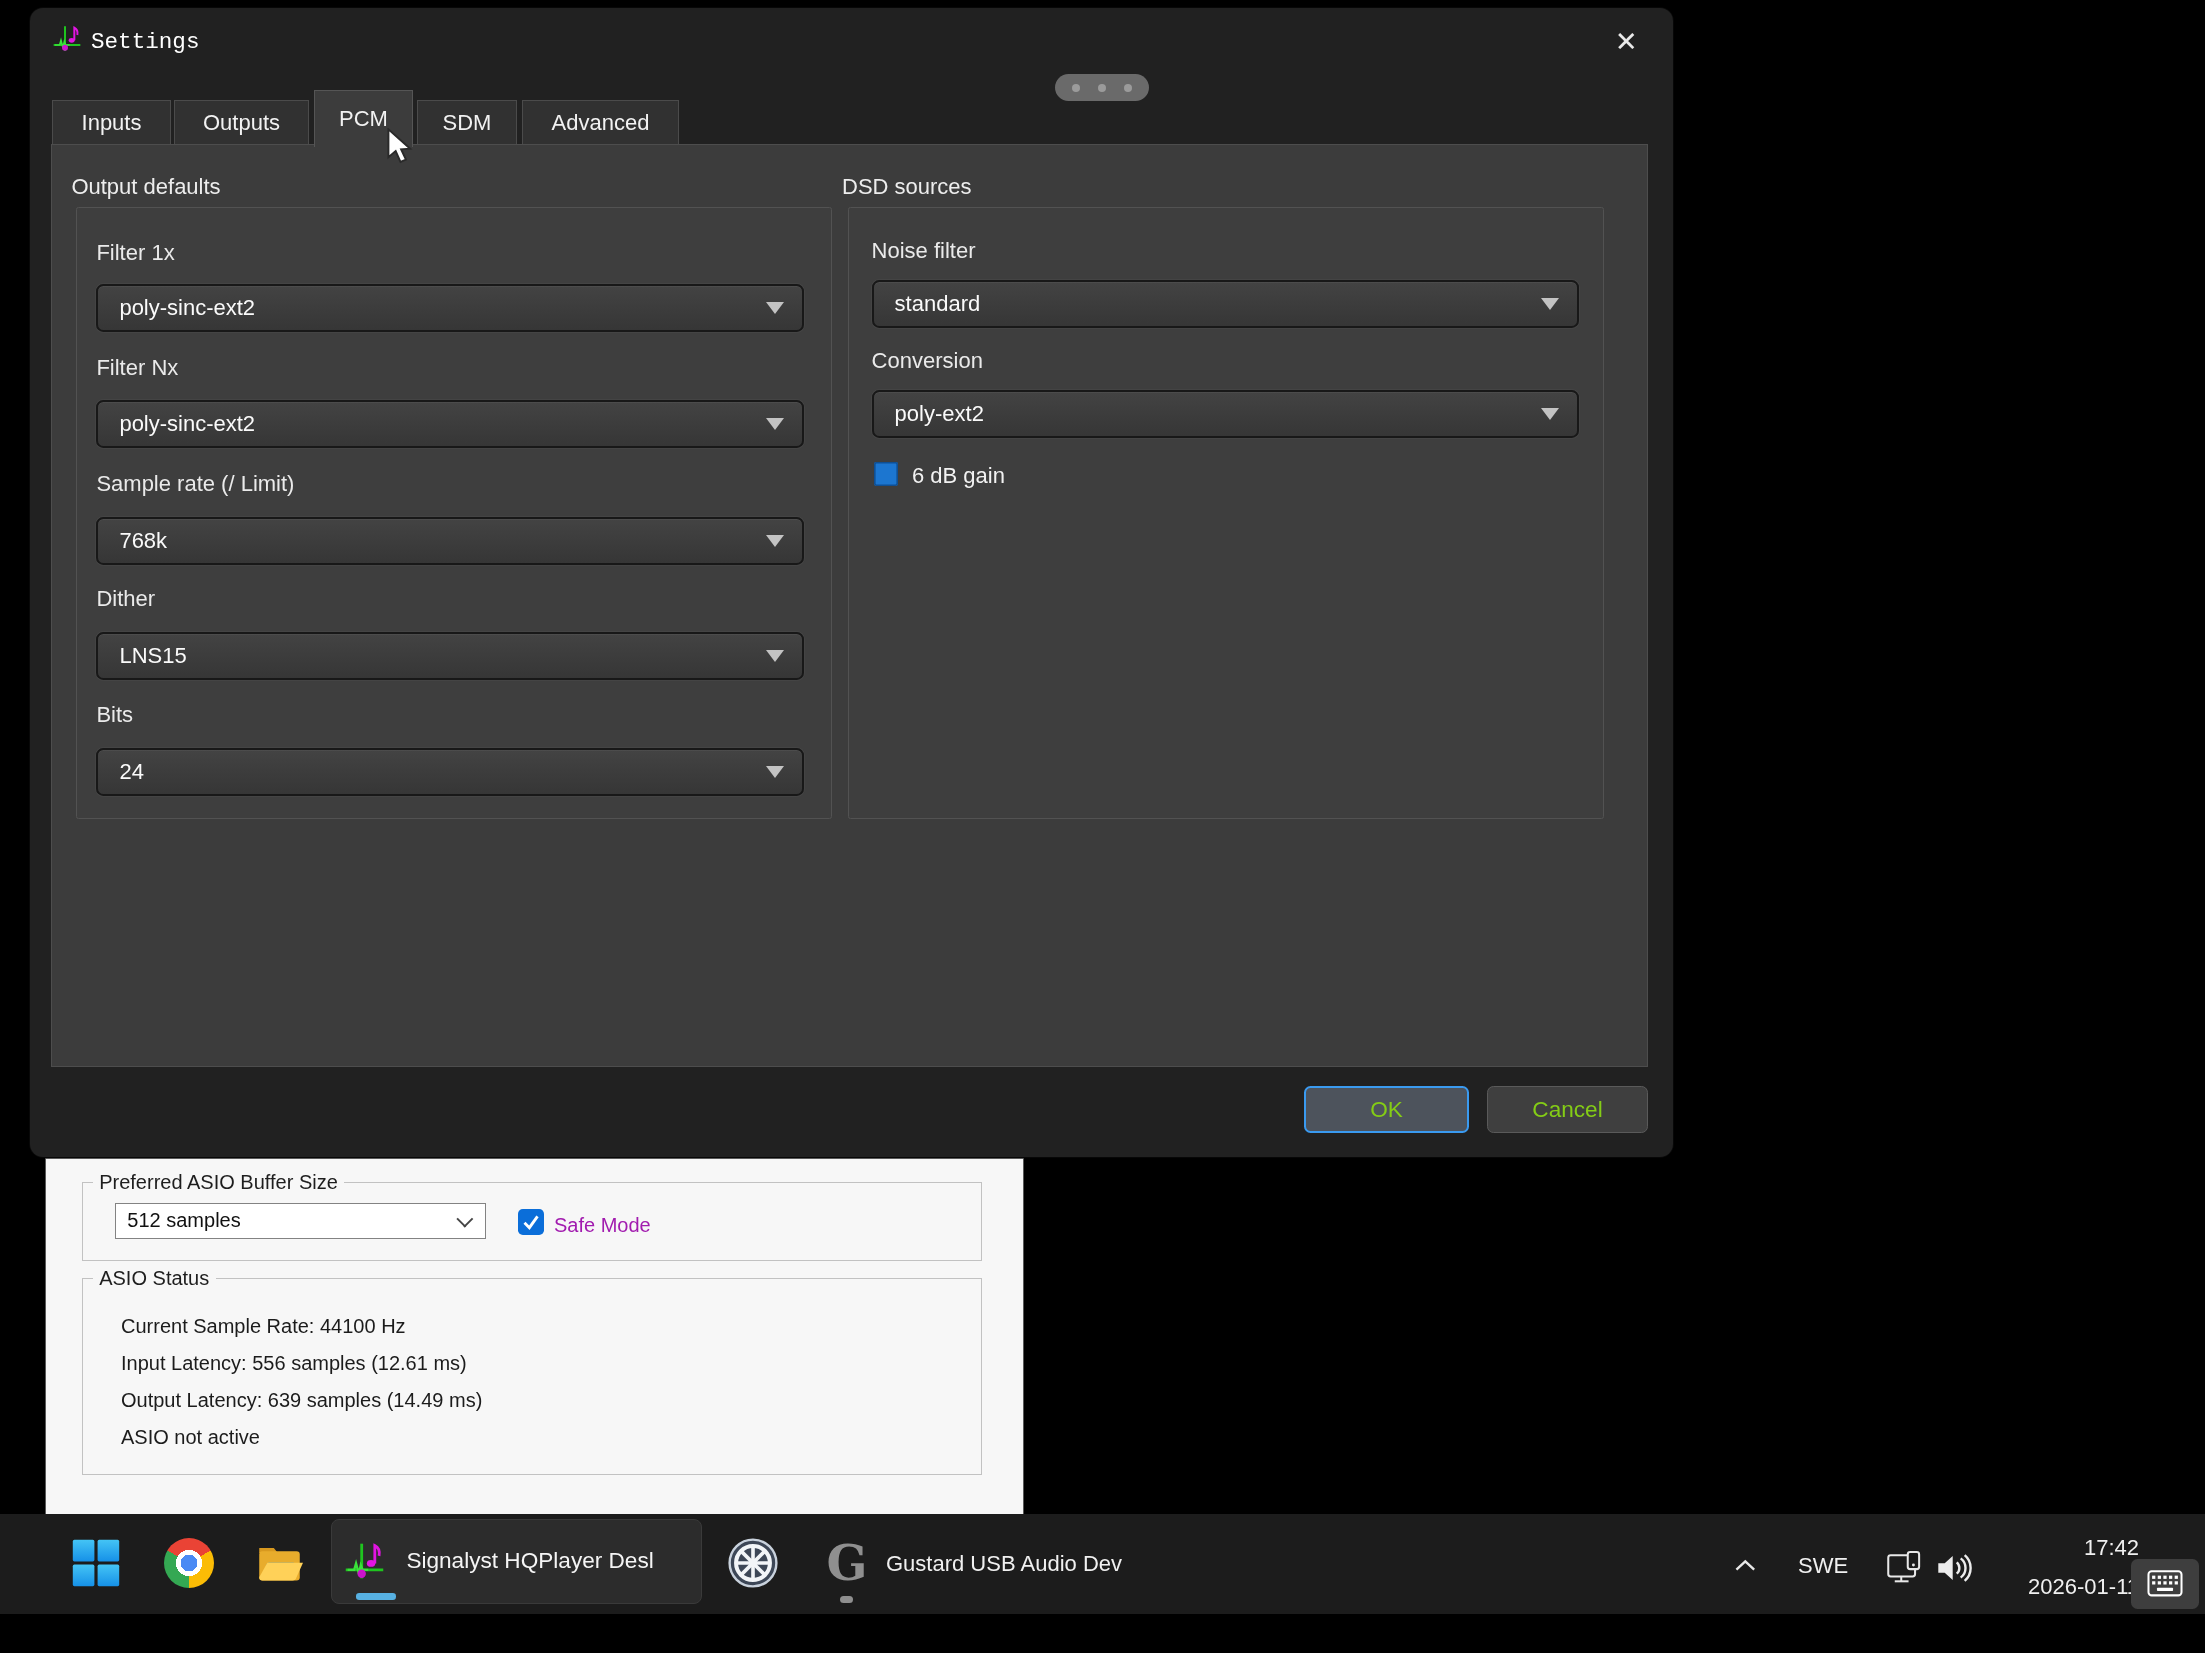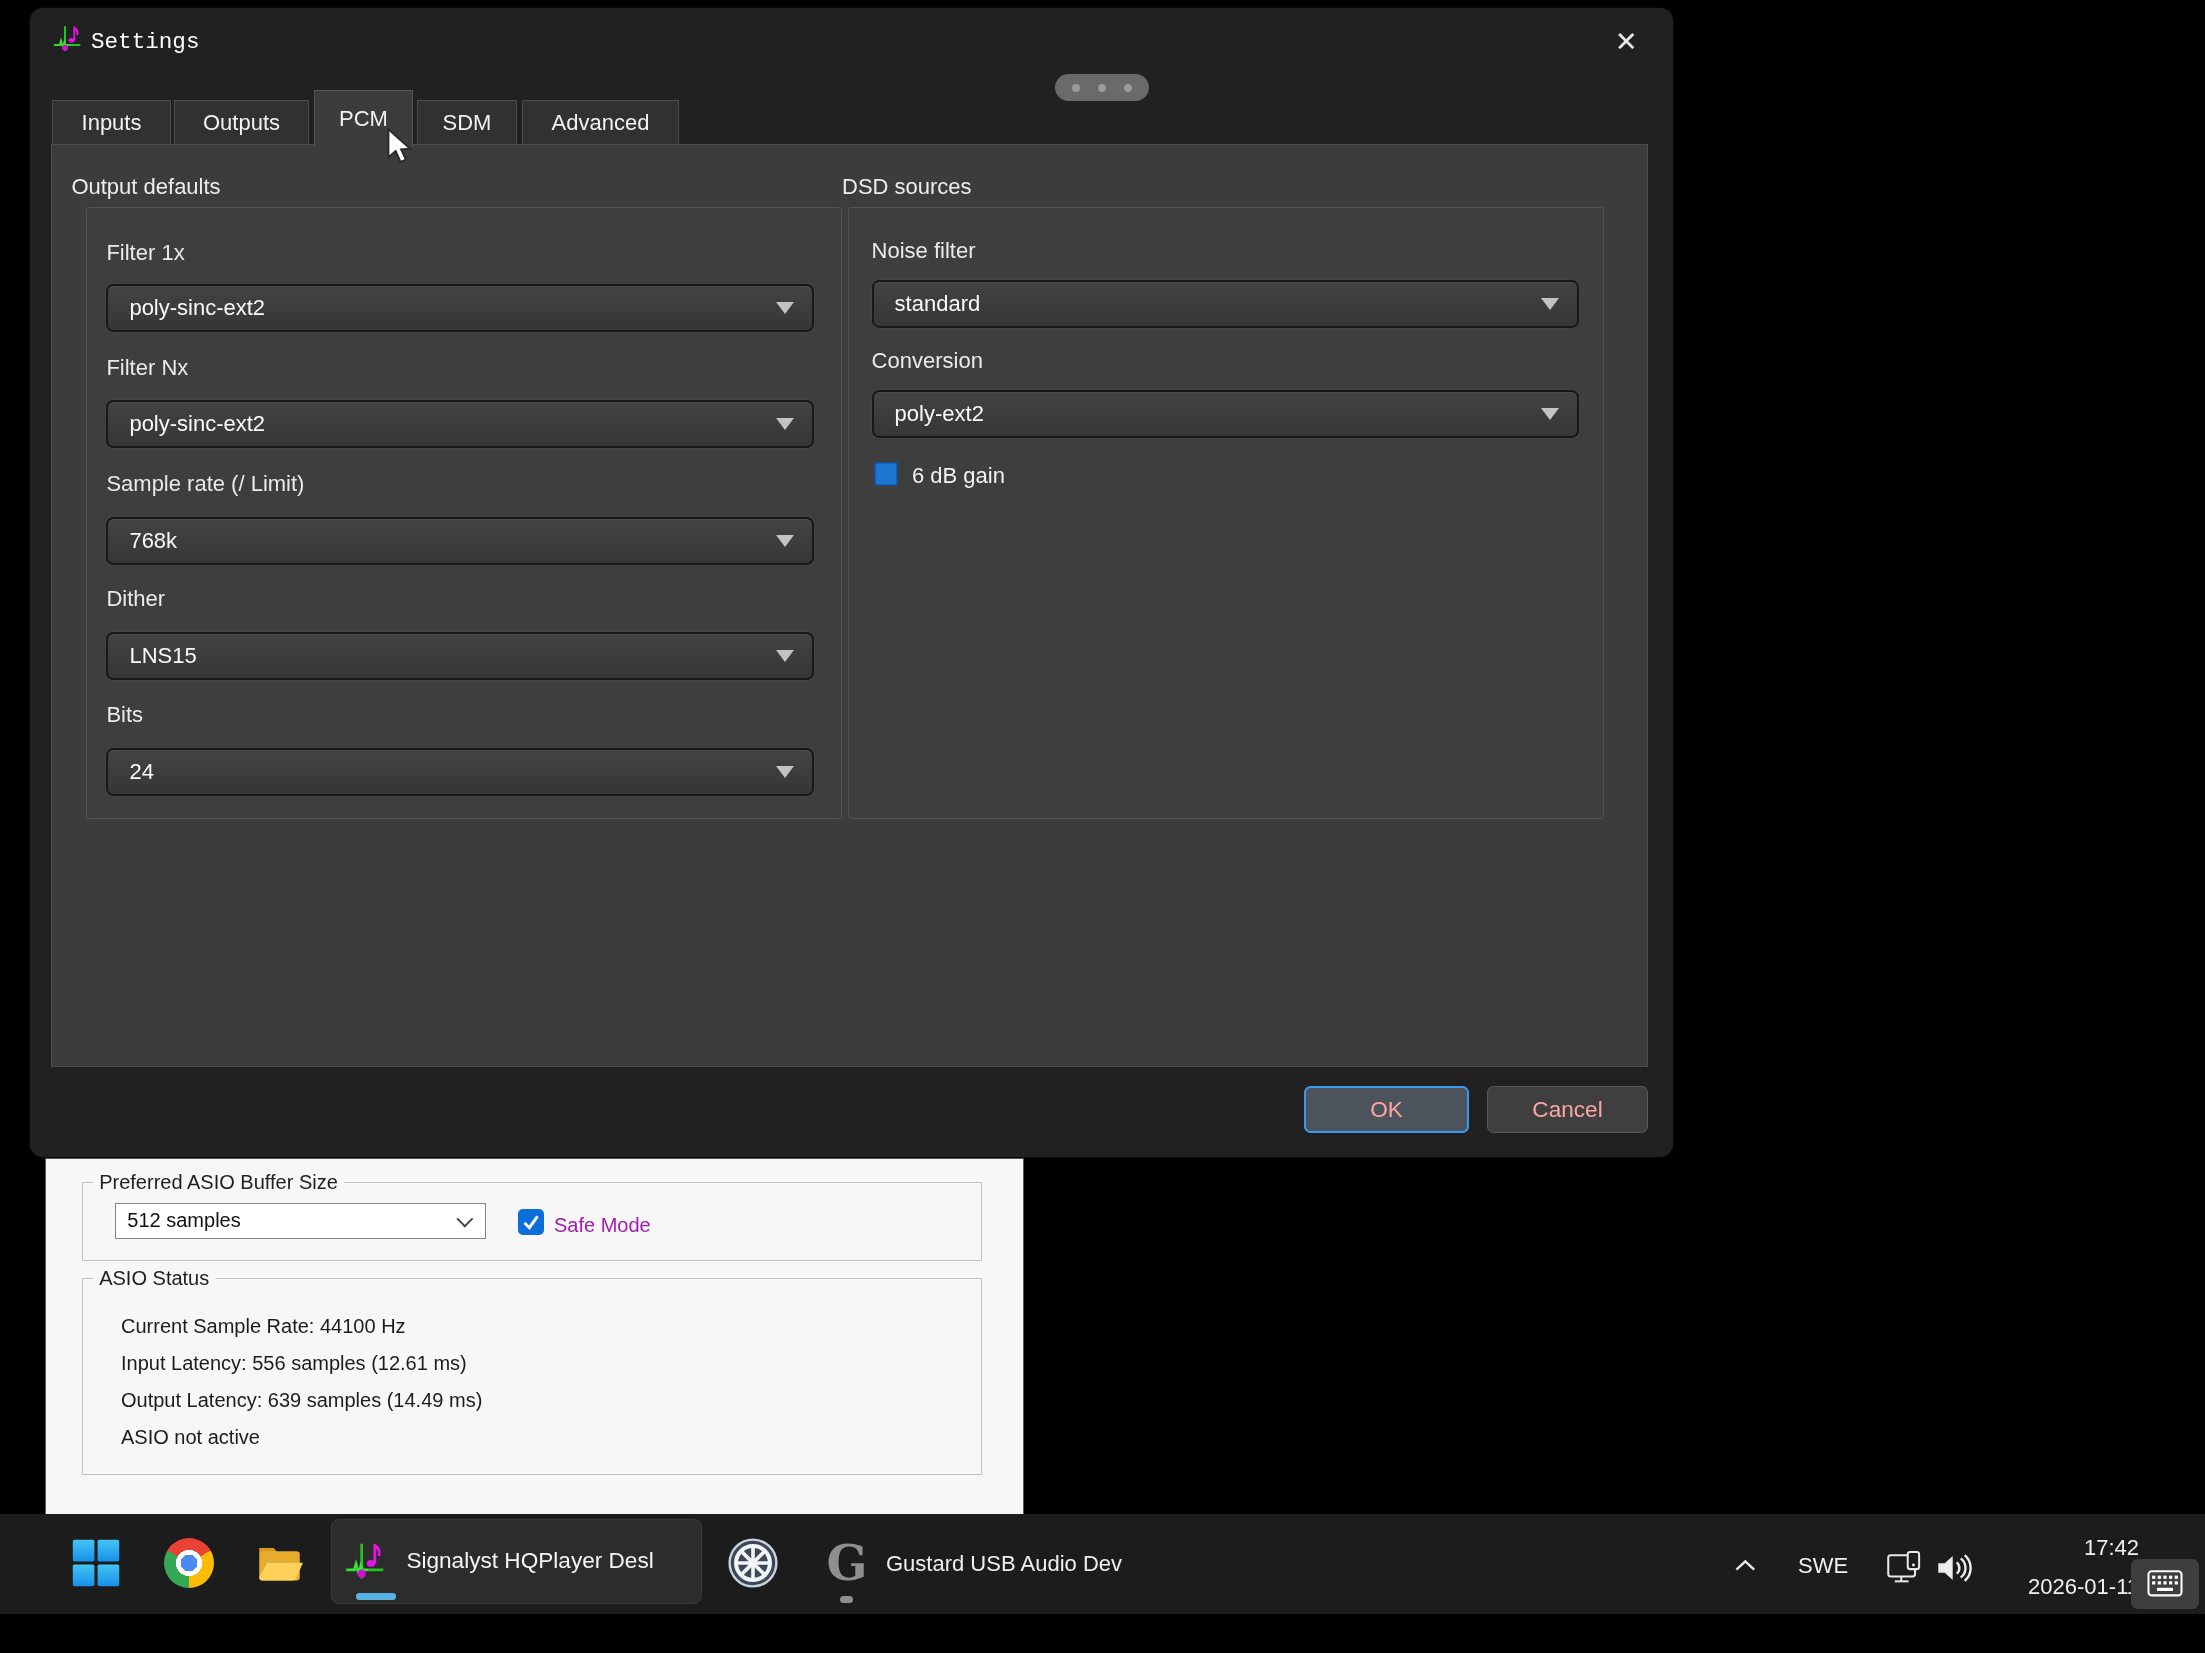--- a/index.html
+++ b/index.html
@@ -42,21 +42,21 @@
     box-shadow:inset 0 0.8px 0 rgba(255,255,255,.07), 0 0 0 0.8px #474747;
     display:flex;align-items:center;padding:0 21px;font-size:22px;color:#fafafa;}
   .dd-arrow{position:absolute;right:18px;top:50%;margin-top:-5.7px;width:0;height:0;
     border-left:9.7px solid transparent;border-right:9.7px solid transparent;border-top:12px solid #c3c3c3;}
 
   .cb-dark{position:absolute;width:24px;height:24px;border-radius:2.4px;
     background:var(--check_blue);box-shadow:inset 0 0 0 1.6px #0f4f93;}
   .cb-dark-label{position:absolute;font-size:22px;color:#f2f2f2;}
 
   .btn{position:absolute;height:47px;box-sizing:border-box;border-radius:6.5px;
-    display:flex;align-items:center;justify-content:center;font-size:22.6px;color:#fca5a5;}
+    display:flex;align-items:center;justify-content:center;font-size:22.6px;color:#84cc16;}
   .btn-ok{background:#4d535c;border:2.4px solid var(--accent_blue);}
   .btn-cancel{background:#3f3f3f;border:0.8px solid #5a5a5a;}
 
   
   .dlg-light{position:absolute;left:46px;top:1159px;width:977px;height:355px;
     background:var(--light_bg);color:#000;box-shadow:0 0 0 0.8px #6f6f6f;}
   .grp-light{position:absolute;border:0.8px solid #c2c2c2;}
   .grp-light .cap{position:absolute;top:-12px;left:9.7px;background:var(--light_bg);
     padding:0 6.5px;font-size:20px;color:#1e1e1e;white-space:nowrap;}
   .combo-light{position:absolute;box-sizing:border-box;background:#fff;border:0.8px solid #838383;
@@ -101,21 +101,21 @@
 
   <div class="tab" style="left:22px;width:119px">Inputs</div>
   <div class="tab" style="left:144px;width:135px">Outputs</div>
   <div class="tab active" style="left:284px;width:99px">PCM</div>
   <div class="tab" style="left:387px;width:100px">SDM</div>
   <div class="tab" style="left:492px;width:157px">Advanced</div>
 
   <div class="pane">
 
     <div class="grp-caption" style="left:19.4px;top:29px">Output defaults</div>
-    <div class="grp-dark" style="left:34px;top:62px;width:754px;height:610px">
+    <div class="grp-dark" style="left:24px;top:62px;width:754px;height:610px">
 
       <div class="fld-label" style="left:19.4px;top:32px">Filter 1x</div>
       <div class="dd" style="left:19.4px;top:76px">
         <span>poly-sinc-ext2</span>
         <span class="dd-arrow"></span>
       </div>
 
       <div class="fld-label" style="left:19.4px;top:147px">Filter Nx</div>
       <div class="dd" style="left:19.4px;top:192px">
         <span>poly-sinc-ext2</span>

